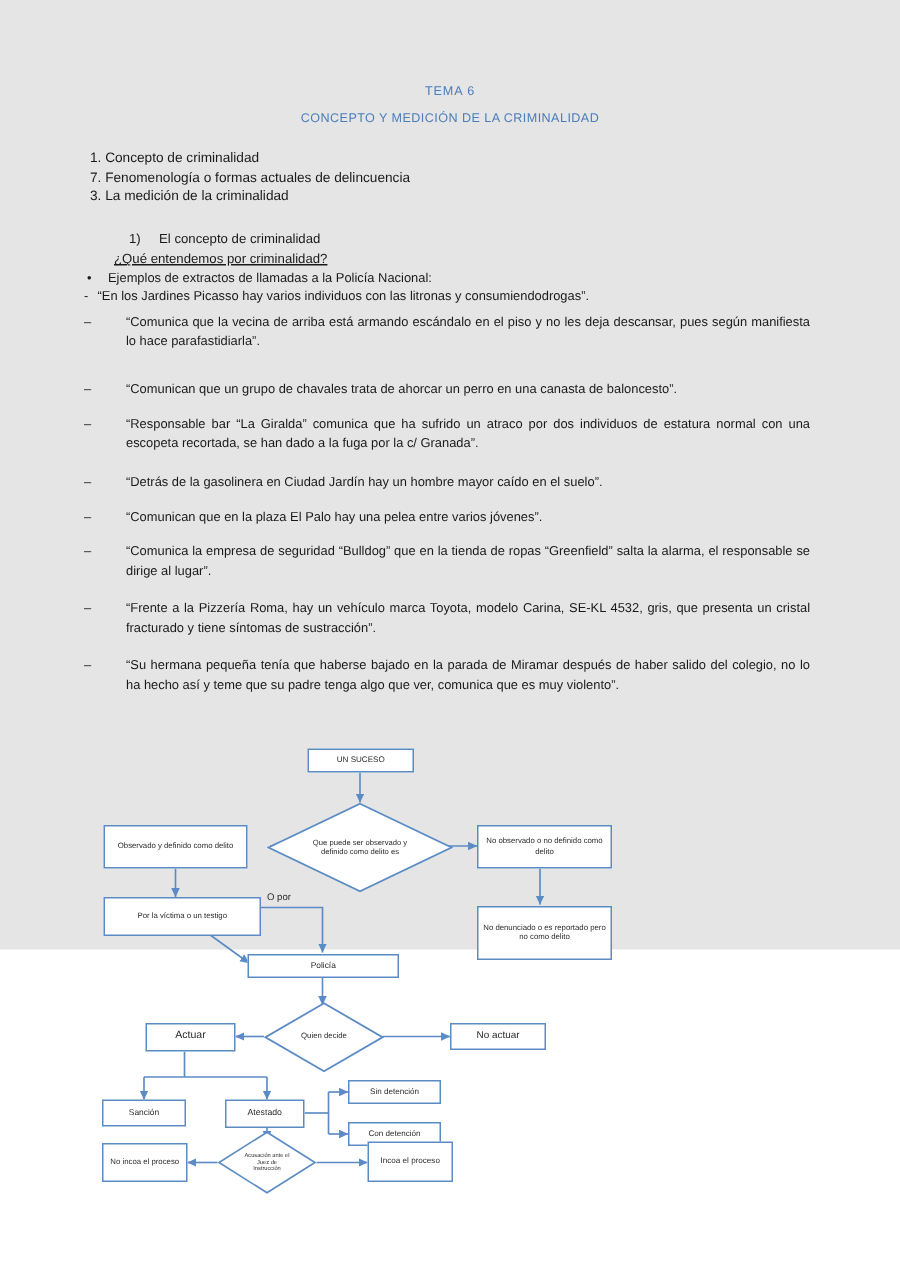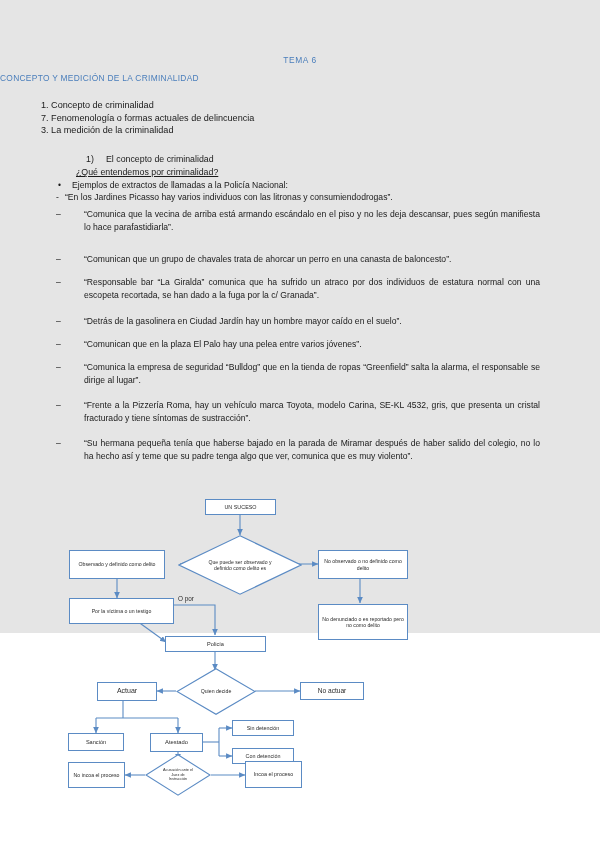--- a/index.html
+++ b/index.html
@@ -34,31 +34,31 @@
     font-size: 8.4px;
     letter-spacing: 0.6px;
     color: #4a7ebb;
     font-weight: 400;
   }
   .doc-subtitle {
     position: absolute;
     left: 0;
     top: 73px;
     width: 600px;
-    text-align: left;
+    text-align: center;
     font-size: 8.4px;
     letter-spacing: 0.3px;
     color: #4a7ebb;
     font-weight: 400;
   }
 
   
   .index-list {
     position: absolute;
-    left: 41px;
+    left: 60px;
     top: 99px;
     width: 480px;
   }
   .index-item {
     font-size: 9.1px;
     line-height: 12.6px;
     color: #1a1a1a;
     white-space: nowrap;
   }
 

